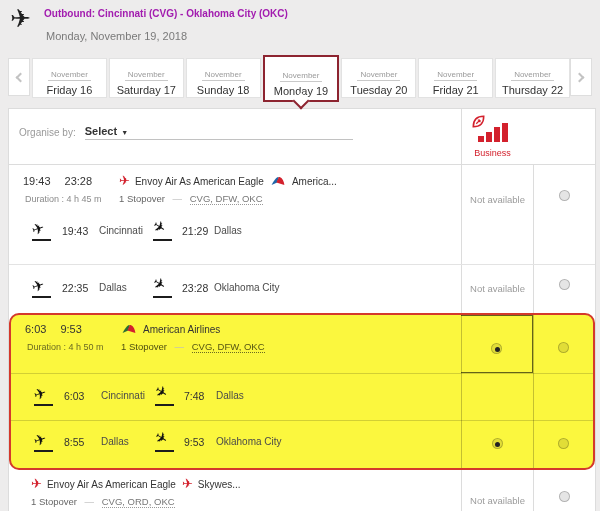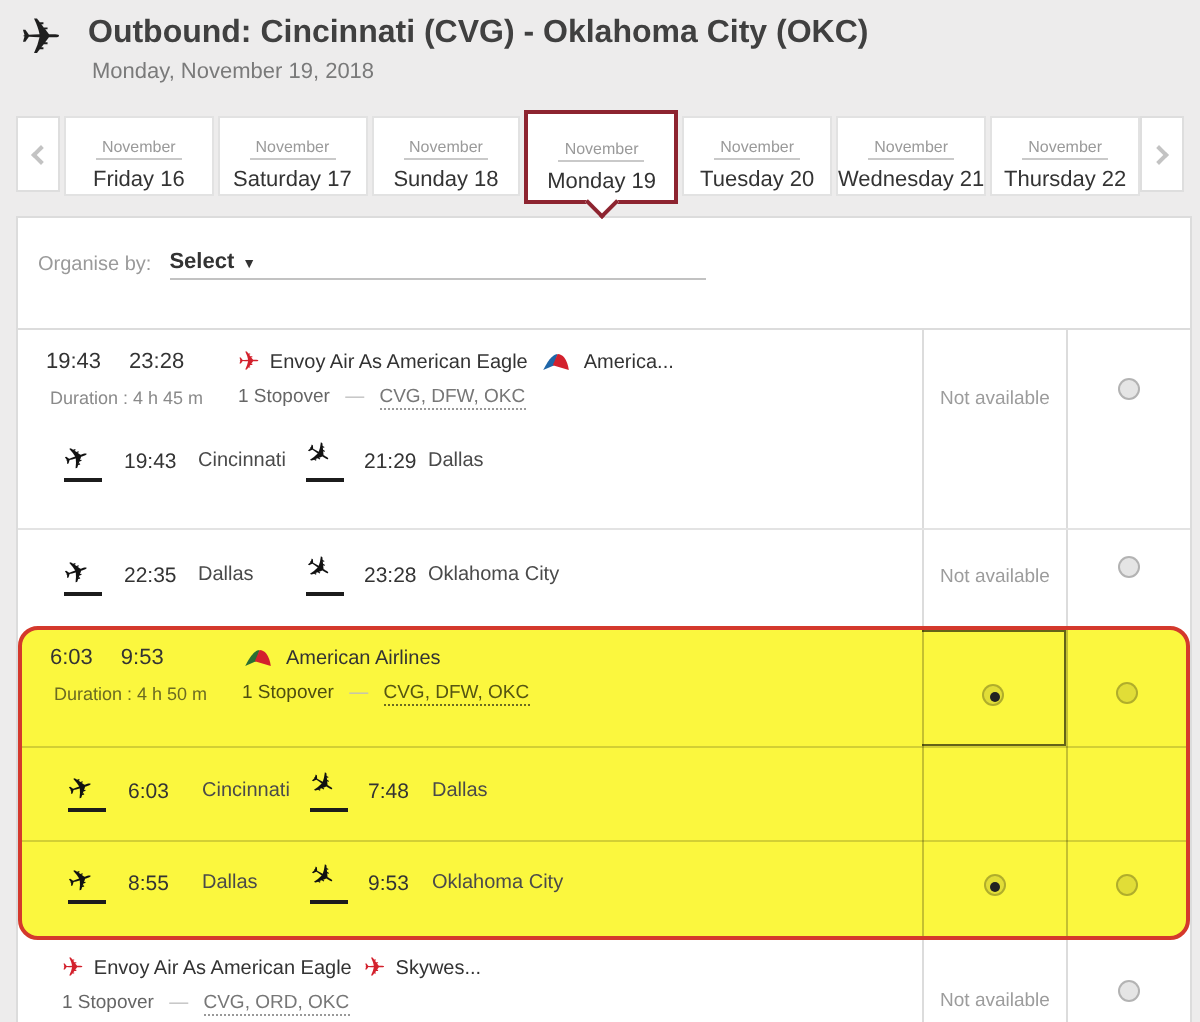--- a/index.html
+++ b/index.html
@@ -1,21 +1,21 @@
 <!DOCTYPE html>
 <html><head>
 <meta charset="utf-8">
 <style>
   * { margin:0; padding:0; box-sizing:border-box; }
   html,body { width:600px; height:511px; }
   body { font-family:"Liberation Sans","DejaVu Sans",sans-serif; background:#edecec; position:relative; overflow:hidden; }
 
   
   .hdr-plane { position:absolute; left:10px; top:4px; font-size:25px; color:#1f1f1f; }
-  .pg-title { position:absolute; left:44px; top:8px; font-size:16px; font-weight:bold; color:#404040; }
+  .pg-title { position:absolute; left:44px; top:8px; font-size:10px; font-weight:bold; color:#a21caf; }
   .pg-date  { position:absolute; left:46px; top:30px; font-size:11px; color:#7a7a7a; }
 
   
   .tabs { position:absolute; left:8px; top:55px; width:584px; height:52px; display:flex; align-items:flex-start; }
   .navbox { width:22px; height:38px; margin-top:3px; background:#fff; border:1px solid #dedede; display:flex; align-items:center; justify-content:center; cursor:pointer; flex:0 0 auto; }
   .chev { width:7px; height:7px; border-top:2px solid #c3c3c3; border-right:2px solid #c3c3c3; display:inline-block; }
   .chev.left  { transform:rotate(-135deg); margin-left:3px; }
   .chev.right { transform:rotate(45deg);  margin-right:3px; }
   .tab { flex:1 1 0; height:40px; margin:3px 0 0 2px; background:#fff; border:1px solid #e2e2e2; text-align:center; padding-top:4px; position:relative; cursor:pointer; }
   .tab .month { font-size:8px; color:#9a9a9a; display:inline-block; border-bottom:1px solid #c9c9c9; padding:0 3px 1px; }
@@ -133,40 +133,53 @@
   <div class="tab selected">
     <span class="month">November</span>
     <div class="day">Monday 19</div>
   </div>
   <div class="tab">
     <span class="month">November</span>
     <div class="day">Tuesday 20</div>
   </div>
   <div class="tab">
     <span class="month">November</span>
-    <div class="day">Wednesday 21</div>
+    <div class="day">Friday 21</div>
   </div>
   <div class="tab">
     <span class="month">November</span>
     <div class="day">Thursday 22</div>
   </div>
 
   <div class="navbox">
       <span class="chev right"></span>
     </div>
 </div>
 
 <div class="panel">
 
   <div class="row head">
     <div class="col-main organise">
       <div class="org-line">
         <span class="org-label">Organise by:</span>
         <span class="org-select"><span>Select</span><span class="org-caret">▼</span></span>
       </div>
+    </div>
+    <div class="col-biz clshead">
+      <svg class="badge" width="15" height="15" viewBox="0 0 20 20">
+        <path d="M17 3 C8 3 3 8 3 17 C12 17 17 12 17 3 Z" fill="none" stroke="#d3212d" stroke-width="2"></path>
+        <path d="M7 13 L12 8 M12 8 L9 8 M12 8 L12 11" stroke="#d3212d" stroke-width="1.6" fill="none"></path>
+      </svg>
+      <span class="bars">
+        <span class="bar" style="height:6px;background:#d3212d;"></span>
+        <span class="bar" style="height:10px;background:#d3212d;"></span>
+        <span class="bar" style="height:15px;background:#d3212d;"></span>
+        <span class="bar" style="height:19px;background:#d3212d;"></span>
+      </span>
+      <span class="cls-label">Business</span>
     </div>
   </div>
 
   <div class="row r1">
     <div class="col-main">
       <div class="summary">
         <div class="times-col">
           <div class="time-row">
             <span>19:43</span>
             <span class="t2">23:28</span>

